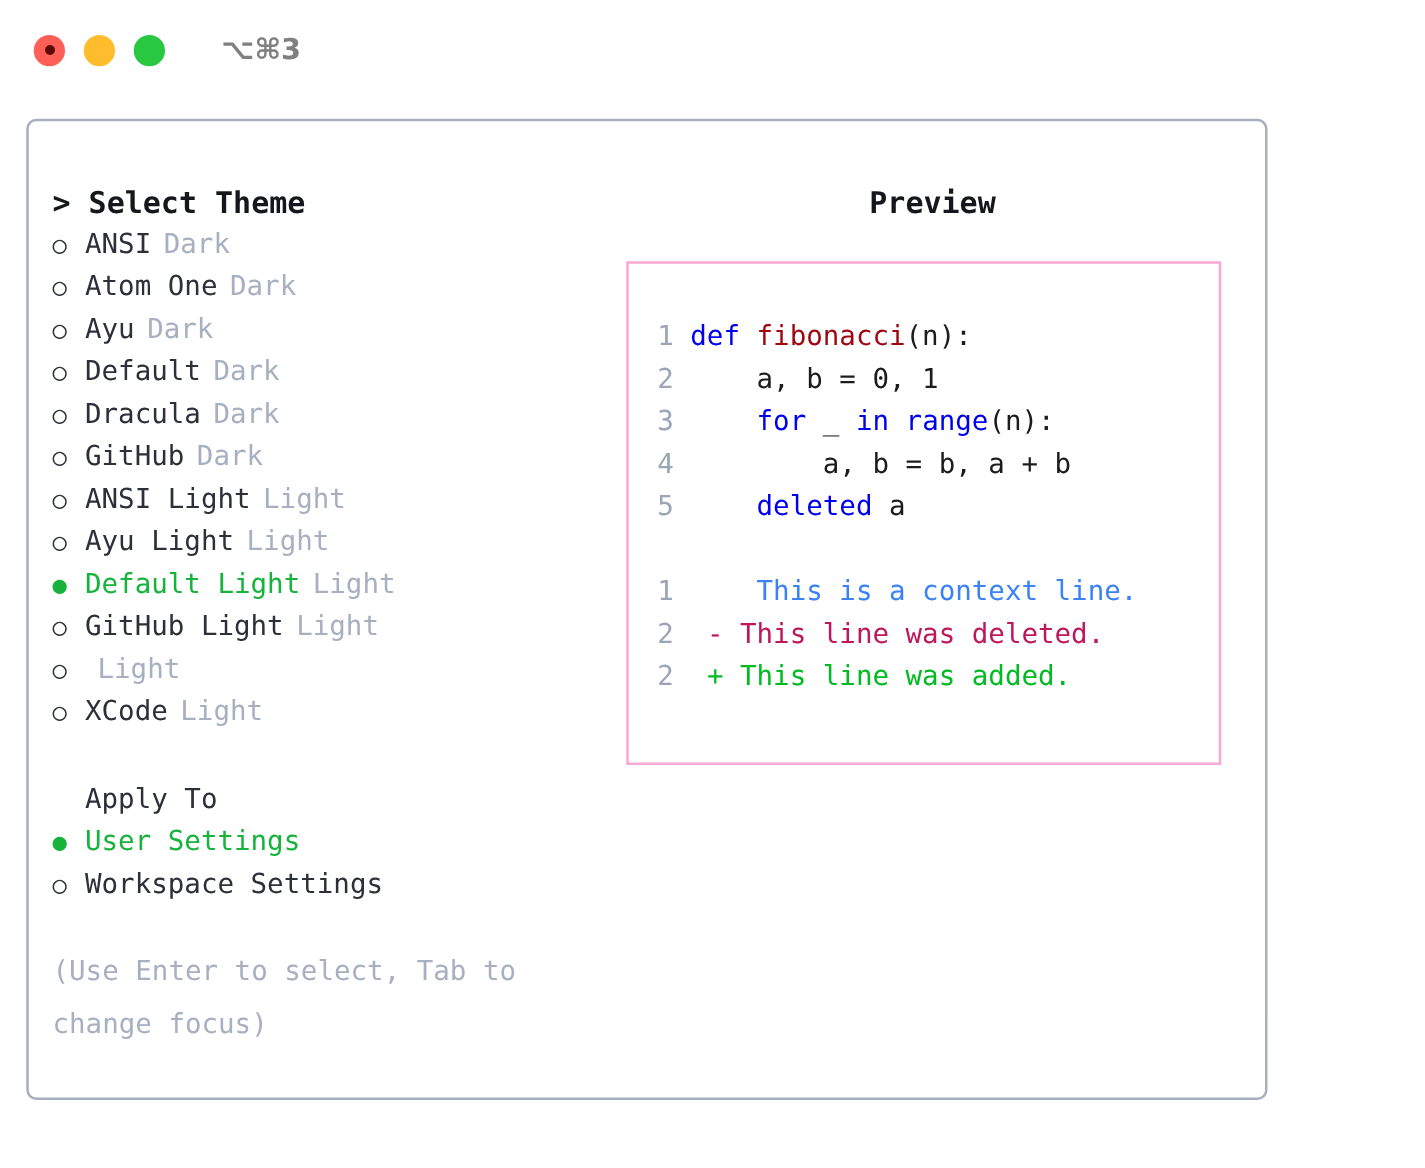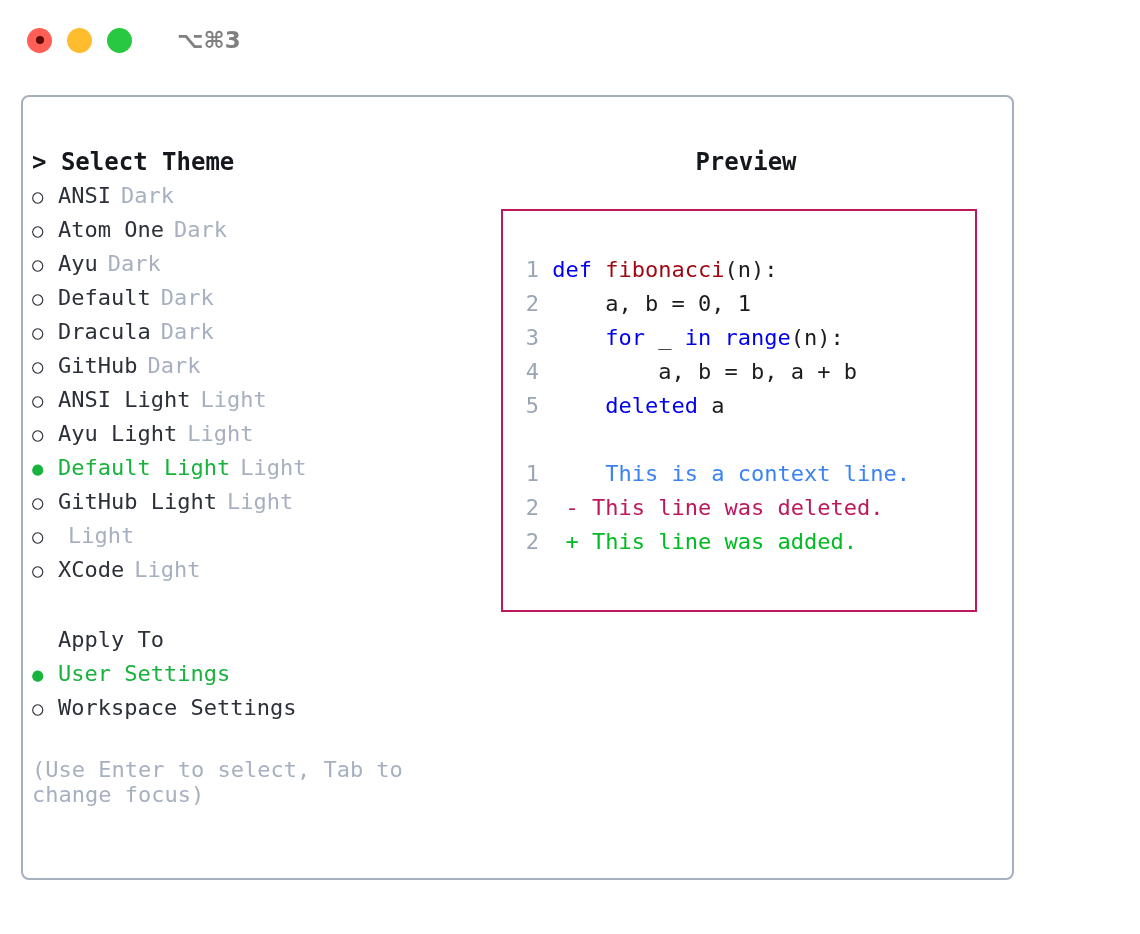--- a/index.html
+++ b/index.html
@@ -82,21 +82,21 @@
 
   #panel-inner {
     position: relative;
     width: 100%;
     height: 100%;
   }
 
   
   #left-col {
     position: absolute;
-    left: 9px;
+    left: 19px;
     top: 48px;
     width: 450px;
   }
 
   .section-title {
     font-size: 24px;
     font-weight: bold;
     color: #14171c;
     line-height: 34px;
     white-space: pre;
@@ -132,21 +132,21 @@
     font-size: 22px;
     color: #2c3038;
     line-height: 34px;
     padding-left: 26px;
     white-space: pre;
   }
 
   #hint {
     margin-top: 32px;
     font-size: 22px;
-    line-height: 25px;
+    line-height: 42px;
     color: #a7b0c0;
     width: 410px;
     white-space: pre-wrap;
   }
 
   
   #right-col {
     position: absolute;
     left: 478px;
     top: 48px;
@@ -156,21 +156,21 @@
     font-size: 24px;
     font-weight: bold;
     color: #14171c;
     line-height: 34px;
     text-align: center;
   }
   #preview-box {
     margin-top: 30px;
     width: 476px;
     height: 403px;
-    border: 2px solid #be185d;
+    border: 2px solid #f9a8d4;
     box-sizing: border-box;
     background: #ffffff;
     padding: 42px 0 0 14px;
   }
 
   .code-line {
     font-size: 22px;
     line-height: 34px;
     white-space: pre;
   }

